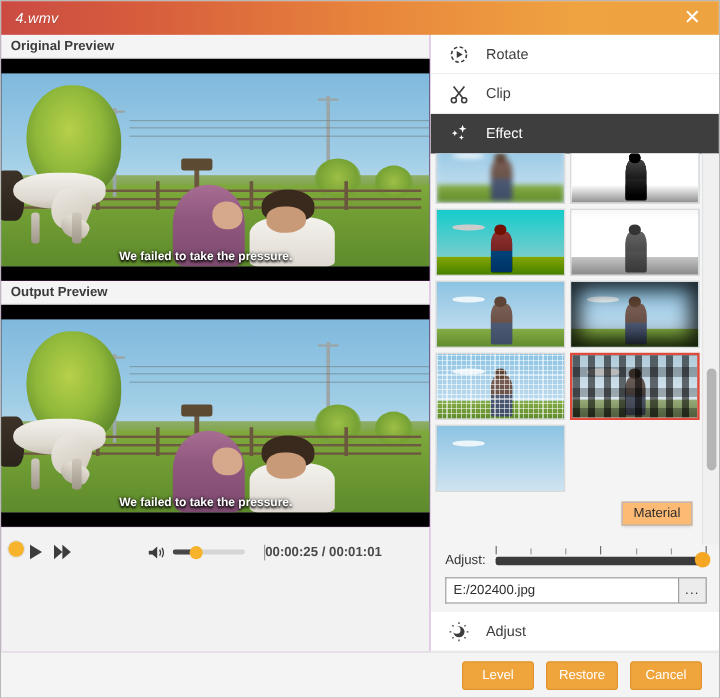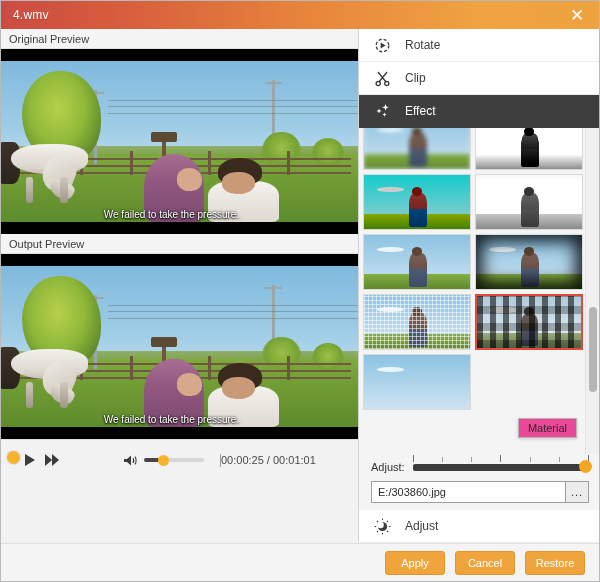--- a/index.html
+++ b/index.html
@@ -18,34 +18,36 @@
   .titlebar {
     height: 28px; flex: 0 0 28px;
     background: linear-gradient(to right, #cb4b43 0%, #d65b3d 18%, #e8863c 52%, #efa341 80%, #eda33f 100%);
     display: flex; align-items: center;
     padding: 0 10px 0 12px;
     position: relative;
   }
   .title-text {
     color: #ffffff; font-size: 12px; letter-spacing: .2px;
     text-shadow: 0 1px 1px rgba(0,0,0,.18);
+    font-style: italic;
   }
   .close-btn {
     position: absolute; right: 8px; top: 0; bottom: 0;
     width: 28px; display: flex; align-items: center; justify-content: center;
     color: #ffffff; font-size: 17px; line-height: 1; cursor: pointer;
     font-family: "DejaVu Sans", sans-serif;
   }
   
   .body { flex: 1 1 auto; display: flex; min-height: 0; }
   .left-pane {
     width: 358px; flex: 0 0 358px;
     background: #d946ef;
     display: flex; flex-direction: column;
     border-right: 1px solid #d4d4d4;
+    font-weight: bold;
   }
   .right-pane {
     flex: 1 1 auto; background: #fbfbfb;
     display: flex; flex-direction: column; min-width: 0;
   }
   
   .pv-label {
     height: 20px; flex: 0 0 20px;
     background: #f4f4f4;
     border-bottom: 1px solid #e0e0e0;
@@ -277,21 +279,21 @@
   }
   .fx-material:after {
     content: ""; position: absolute; inset: 0;
     background: repeating-linear-gradient(90deg, rgba(0,0,0,.55) 0 6px, rgba(255,255,255,.22) 6px 13px),
                 repeating-linear-gradient(0deg, rgba(0,0,0,.35) 0 8px, rgba(255,255,255,.12) 8px 17px);
     mix-blend-mode: multiply;
   }
   .fx-material .mini { filter: grayscale(.6) contrast(1.2); }
   .tooltip {
     position: absolute; right: 8px; bottom: 16px;
-    background: #ec4899; border: 1px solid #b6b6b6;
+    background: #fdba74; border: 1px solid #b6b6b6;
     padding: 3px 9px; font-size: 11px; color: #2b2b2b;
     box-shadow: 0 1px 3px rgba(0,0,0,.18); z-index: 5;
   }
   .vscroll {
     width: 14px; flex: 0 0 14px; background: #f0f0f0;
     border-left: 1px solid #e3e3e3; position: relative; cursor: pointer;
   }
   .vthumb {
     position: absolute; left: 3px; width: 8px; top: 55%; height: 26%;
     background: #b5b5b5; border-radius: 4px;
@@ -627,21 +629,21 @@
               <i class="maj"></i>
               <i></i>
               <i></i>
               <i class="maj"></i>
           </div>
           <div class="level-thumb"></div>
         </div>
       </div>
 
       <div class="path-row">
-        <div class="path-input" placeholder="Select an image file">E:/303860.jpg</div>
+        <div class="path-input" placeholder="Select an image file">E:/202400.jpg</div>
         <div class="browse-btn">...</div>
       </div>
 
       <div class="menu-row">
         <span class="menu-ico">
           <svg width="17" height="17" viewBox="0 0 17 17">
             <circle cx="8.5" cy="8.5" r="4.6" fill="#3d3d3d"></circle>
             <circle cx="6.6" cy="7" r="3.2" fill="#ffffff"></circle>
             <g stroke="#3d3d3d" stroke-width="1.1">
               <path d="M8.5 0.6 L8.5 2.1"></path>
@@ -656,18 +658,18 @@
           </svg>
         </span>
         <span>Adjust</span>
       </div>
 
 
     </div>
   </div>
 
   <div class="footer">
-    <div class="btn">Apply</div>
+    <div class="btn">Level</div>
+    <div class="btn">Restore</div>
     <div class="btn">Cancel</div>
-    <div class="btn">Restore</div>
   </div>
 
 </div>
 
 </body></html>

